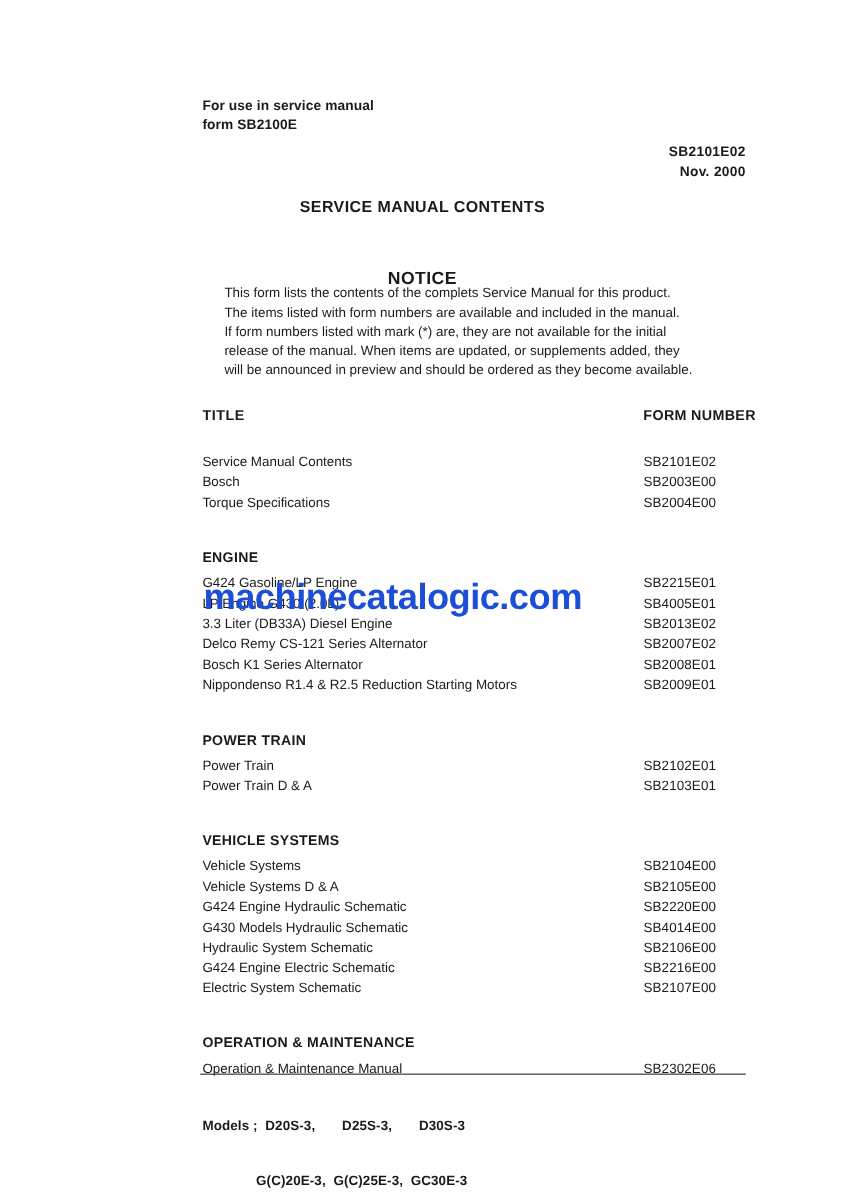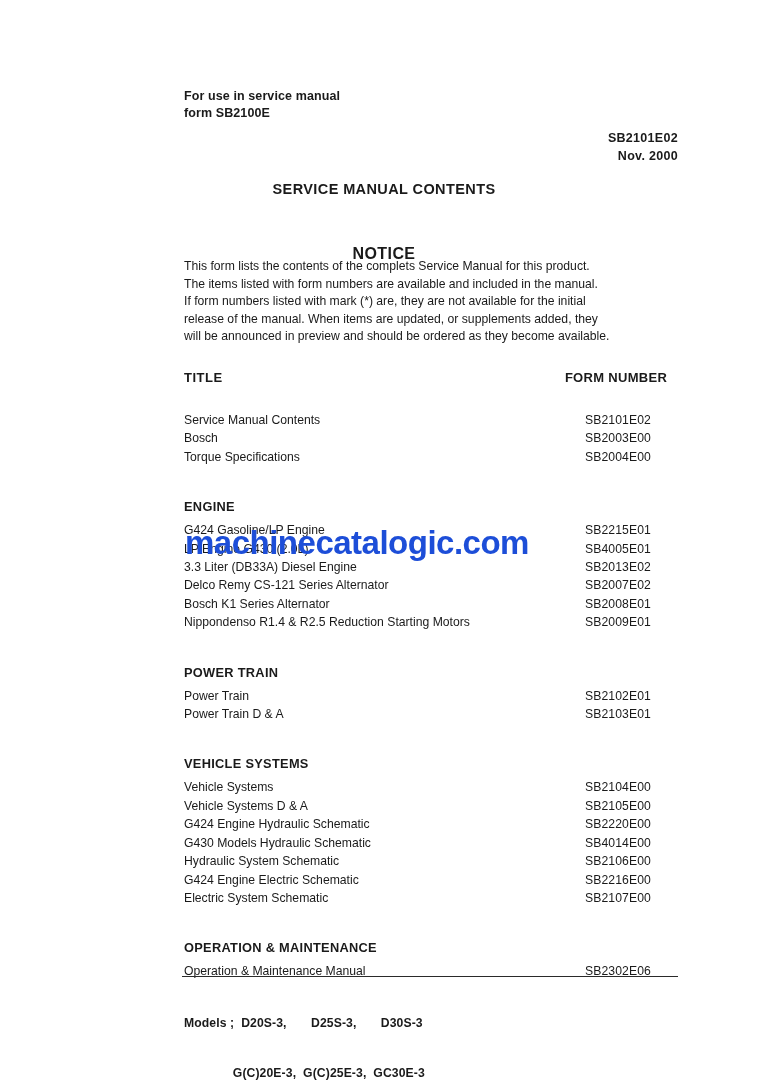--- a/index.html
+++ b/index.html
@@ -70,36 +70,36 @@
 
   
   .notice-body {
     position: absolute;
     left: 184px;
     top: 258px;
     width: 500px;
     font-size: 12.2px;
     line-height: 17.6px;
   }
-  .notice-body div { white-space: pre; }
+  .notice-body div { white-space: pre; margin-left: 20px; }
 
   
   .col-head-title {
     position: absolute;
     left: 184px;
     top: 370px;
     width: 128px;
     text-align: left;
     font-size: 13px;
     font-weight: bold;
     letter-spacing: 0.5px;
   }
   .col-head-form {
     position: absolute;
-    left: 554px;
+    left: 574px;
     top: 370px;
     width: 124px;
     text-align: center;
     font-size: 13px;
     font-weight: bold;
     letter-spacing: 0.3px;
   }
 
   
   .content {

